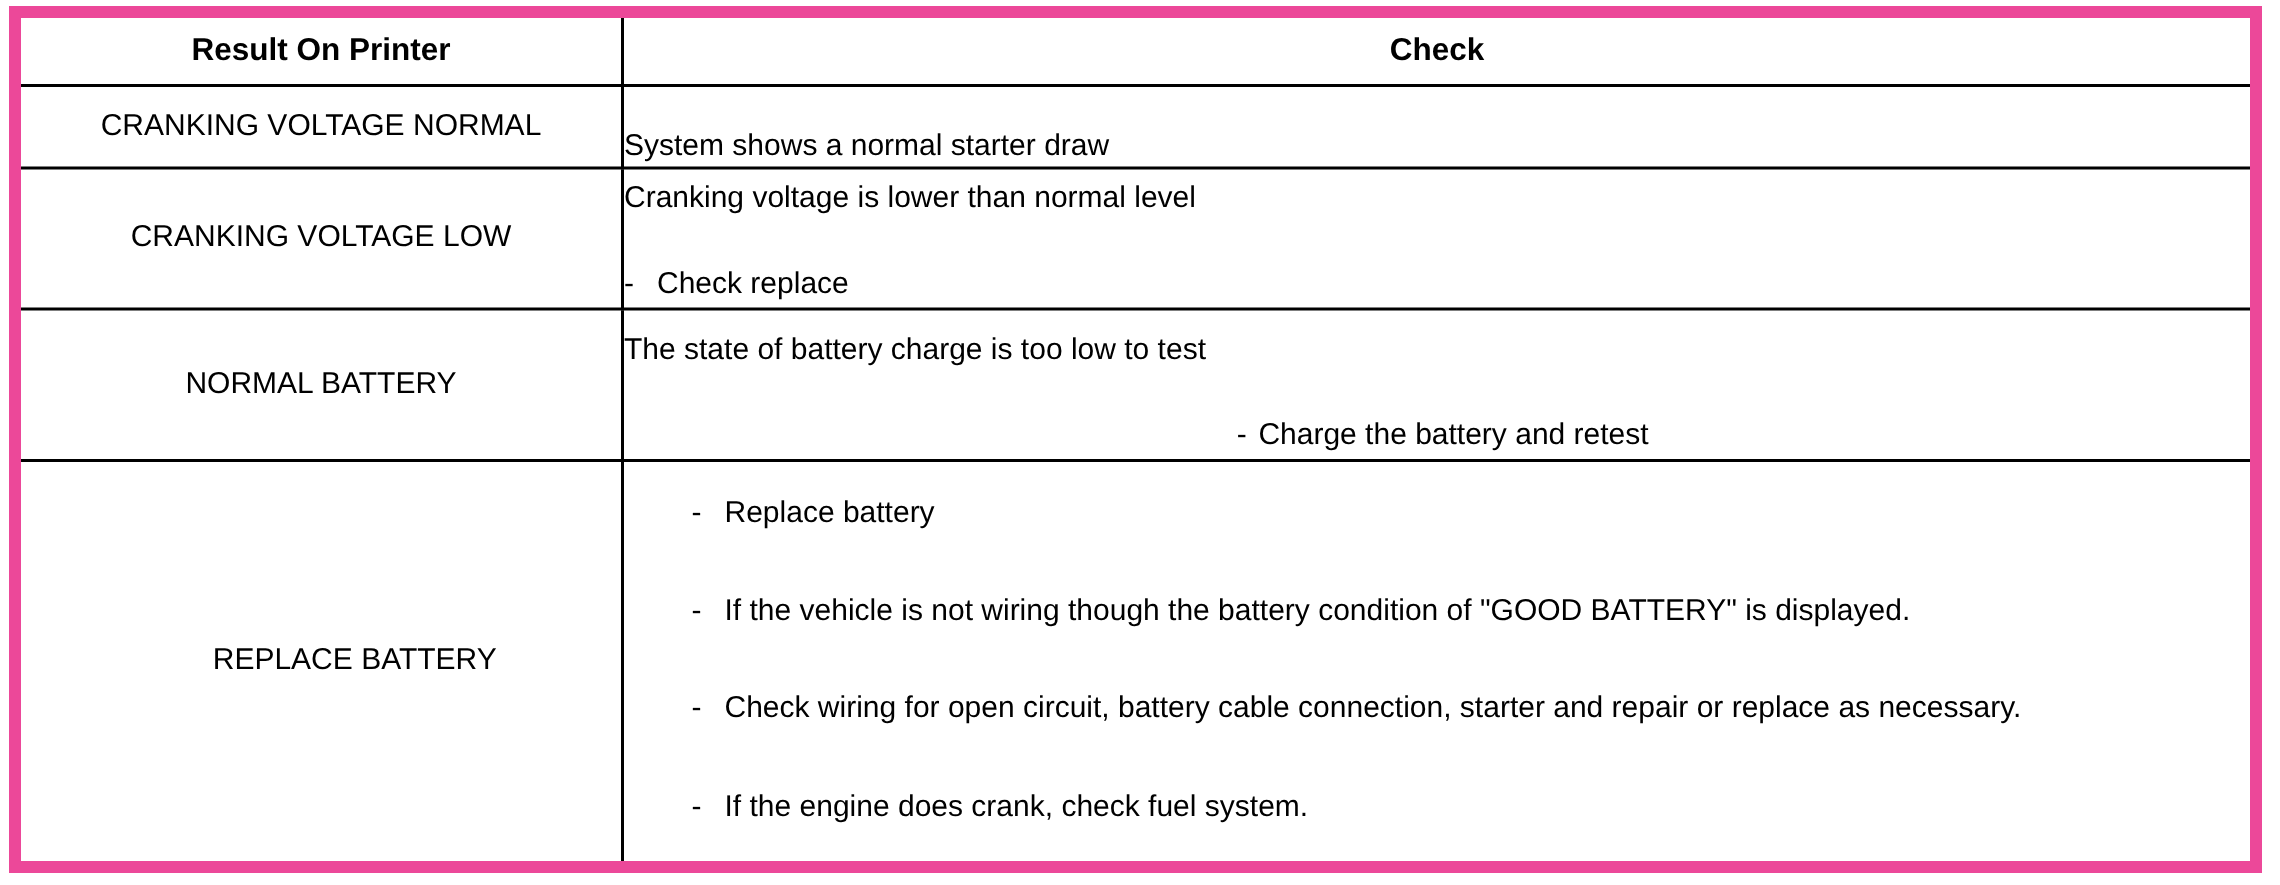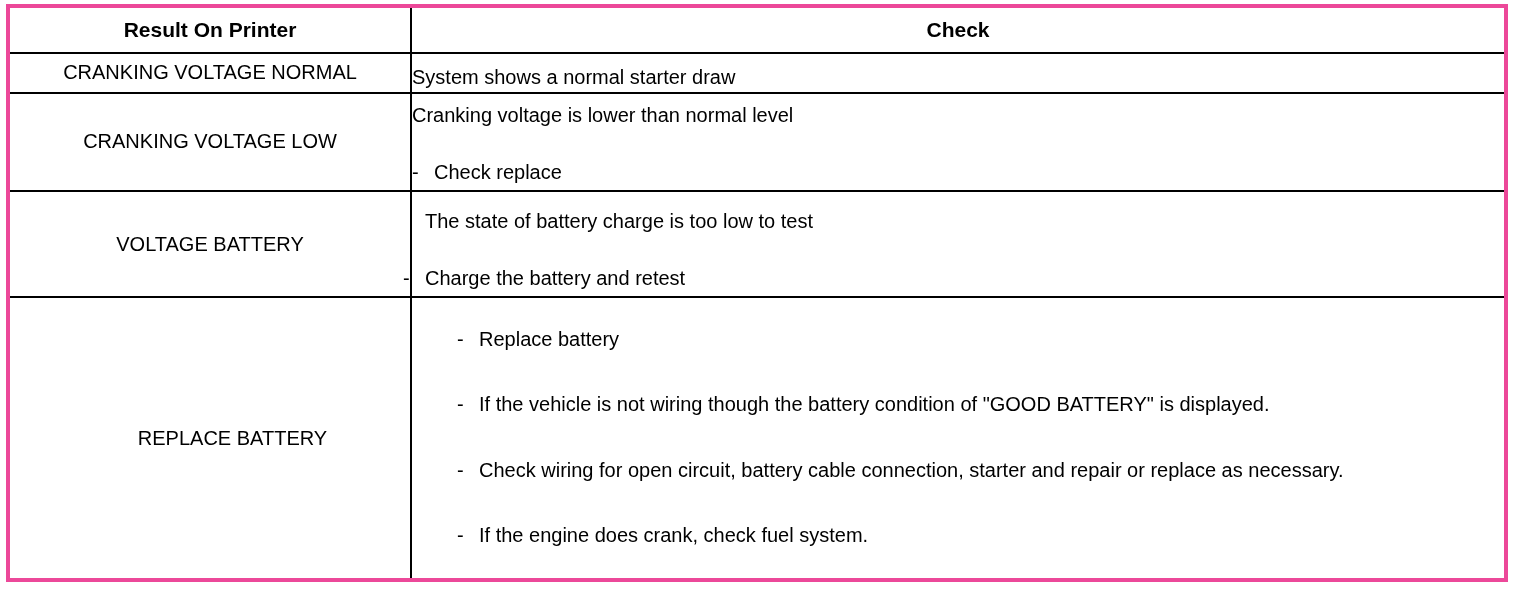--- a/index.html
+++ b/index.html
@@ -16,21 +16,21 @@
     -webkit-font-smoothing: none;
   }
 
   .table-wrap {
     box-sizing: border-box;
     position: absolute;
     left: 6px;
     top: 4px;
     width: 1502px;
     height: 578px;
-    border: 4px solid #ec4899;
+    border: 8px solid #ec4899;
     background: #ffffff;
   }
 
   table.result-table {
     border-collapse: collapse;
     table-layout: fixed;
     width: 100%;
     height: 100%;
   }
 
@@ -93,30 +93,30 @@
     padding-left: 22px;
     text-indent: -22px;
   }
   .remedy-cell .rline.bullet .dash {
     display: inline-block;
     width: 22px;
     text-indent: 0;
   }
 
   
-  .r1 .remedy-cell { padding-top: 9px; }
+  .r1 .remedy-cell { padding-top: 25px; }
   .r1 .remedy-cell .rline { line-height: 1.2; }
 
   .r2 .remedy-cell { padding-top: 4px; }
   .r2 .remedy-cell .rline { margin-bottom: 32px; }
   .r2 .remedy-cell .rline:last-child { margin-bottom: 0; }
 
   .r3 .remedy-cell { padding-top: 11px; }
-  .r3 .remedy-cell .rline { margin-bottom: 32px; padding-left: 13px; }
-  .r3 .remedy-cell .rline:last-child { margin-bottom: 0; }
+  .r3 .remedy-cell .rline { margin-bottom: 32px; }
+  .r3 .remedy-cell .rline:last-child { margin-bottom: 0; text-align: center; }
 
   .r4 .remedy-cell { padding-top: 12px; }
   .r4 .remedy-cell .rline { margin-bottom: 41px; }
   .r4 .remedy-cell .rline:last-child { margin-bottom: 14px; }
 </style>
 </head>
 <body>
 
 <div class="table-wrap">
   <table class="result-table">
@@ -139,21 +139,21 @@
 
       <tr class="r2">
         <td class="label-cell">CRANKING VOLTAGE LOW</td>
         <td class="remedy-cell">
           <span class="rline plain">Cranking voltage is lower than normal level</span>
           <span class="rline bullet"><span class="dash">-</span><span>Check replace</span></span>
         </td>
       </tr>
 
       <tr class="r3">
-        <td class="label-cell">VOLTAGE BATTERY</td>
+        <td class="label-cell">NORMAL BATTERY</td>
         <td class="remedy-cell">
           <span class="rline plain">The state of battery charge is too low to test</span>
           <span class="rline bullet"><span class="dash">-</span><span>Charge the battery and retest</span></span>
         </td>
       </tr>
 
       <tr class="r4">
         <td class="label-cell">REPLACE BATTERY</td>
         <td class="remedy-cell">
           <span class="rline bullet"><span class="dash">-</span><span>Replace battery</span></span>

